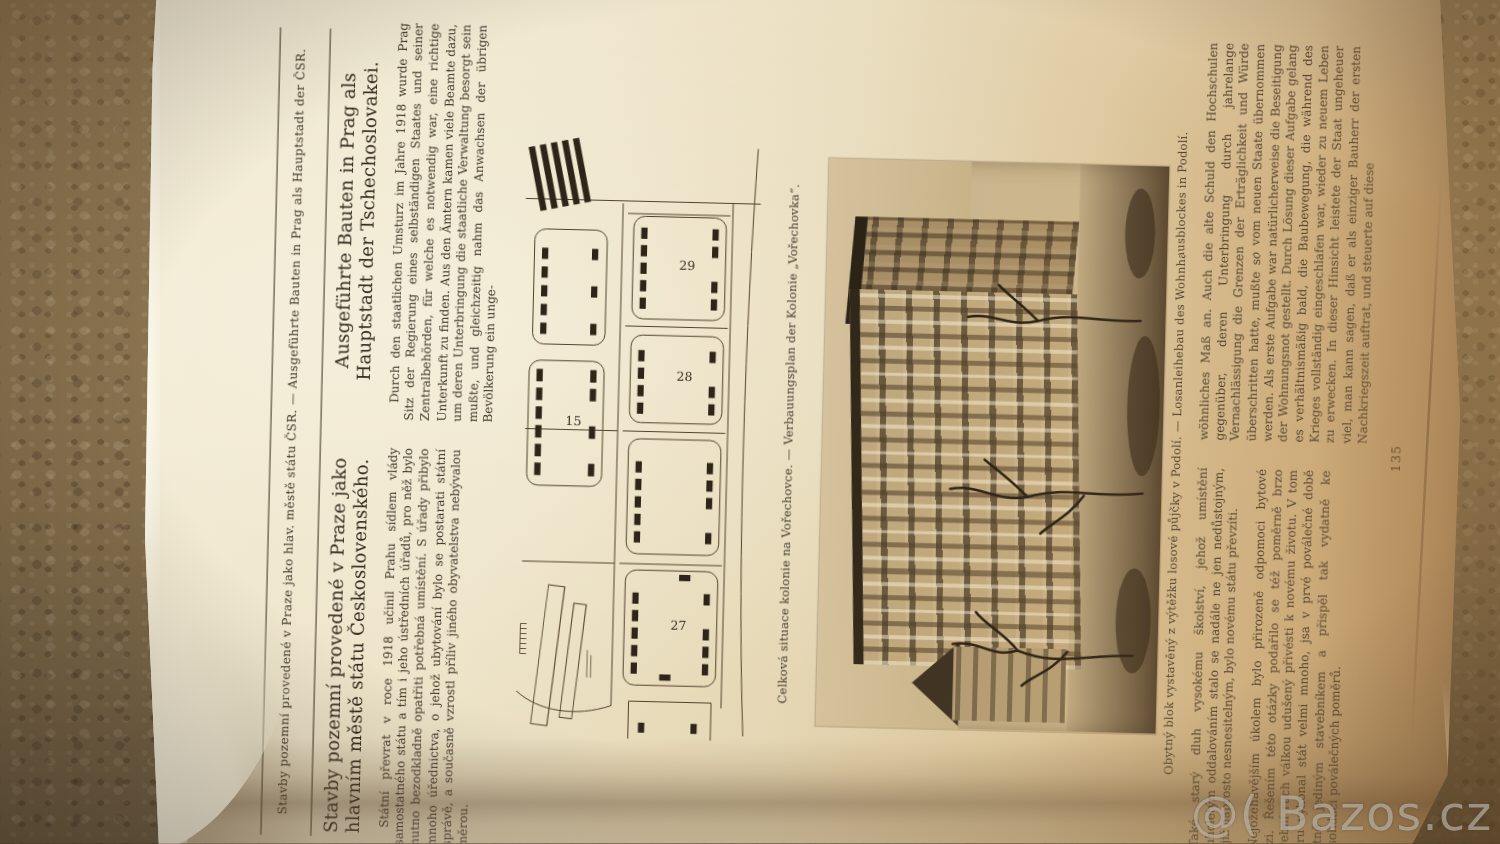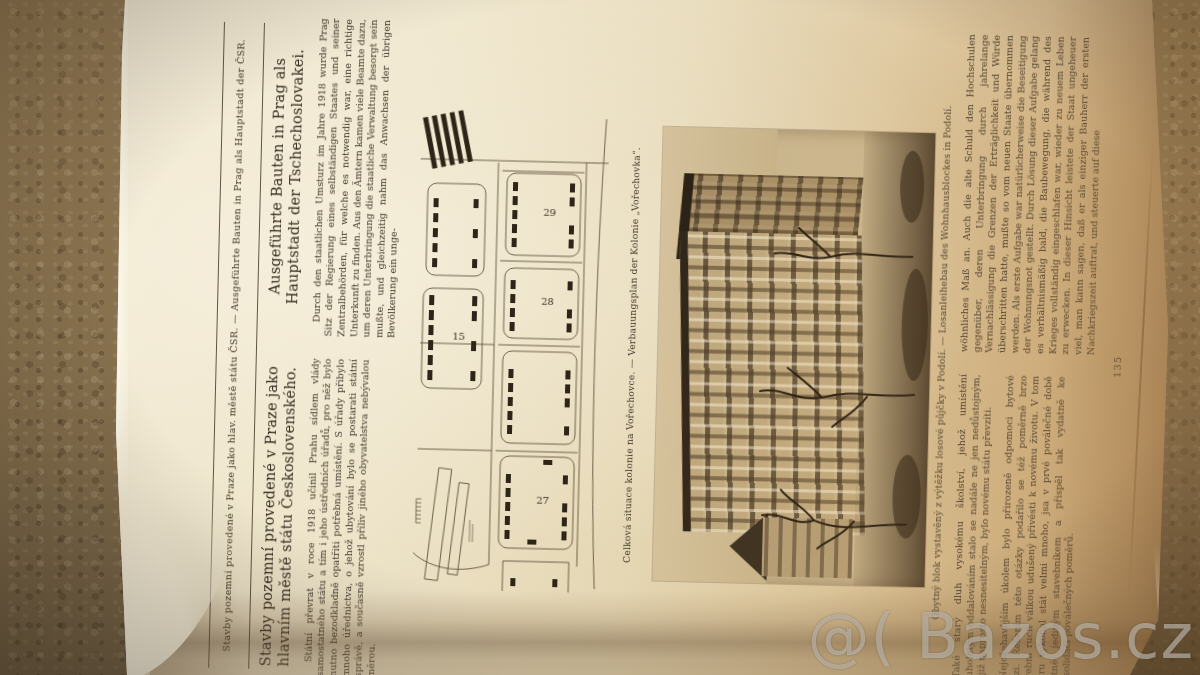--- a/index.html
+++ b/index.html
@@ -92,21 +92,21 @@
   .ph-ground{position:absolute;left:0;bottom:0;width:100%;height:26%;
     background:linear-gradient(to bottom, rgba(120,95,65,.15), rgba(58,44,28,.82));}
   .ph-trees{position:absolute;inset:0;}
 
   
   .vignette{position:absolute;inset:0;pointer-events:none;
     background:radial-gradient(ellipse at 55% 45%, transparent 58%, rgba(22,14,7,.34) 100%);}
   .warmth{position:absolute;inset:0;pointer-events:none;
     background:linear-gradient(100deg, rgba(255,230,190,0) 55%, rgba(255,185,95,.12) 85%, rgba(255,170,70,.18) 100%);}
   .watermark{position:absolute;right:6px;bottom:2px;
-    font-family:"DejaVu Sans","Liberation Sans",sans-serif;font-size:62px;font-weight:400;
+    font-family:"DejaVu Sans","Liberation Sans",sans-serif;font-size:38px;font-weight:400;
     color:rgba(214,209,201,.55);letter-spacing:1px;text-shadow:0 0 2px rgba(70,58,45,.45);white-space:nowrap;}
 </style>
 </head>
 <body>
 
 <div class="scene">
   <div class="carpet"></div>
   <div class="carpet-light"></div>
 
   <div class="page">

